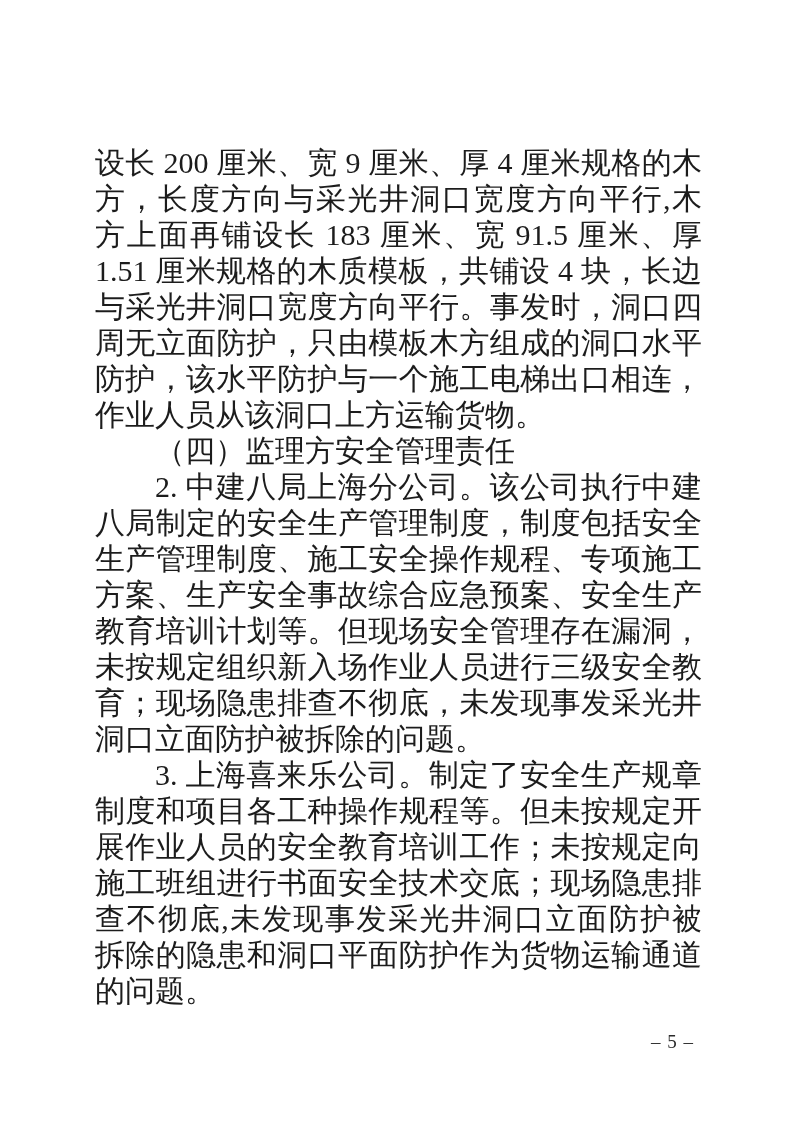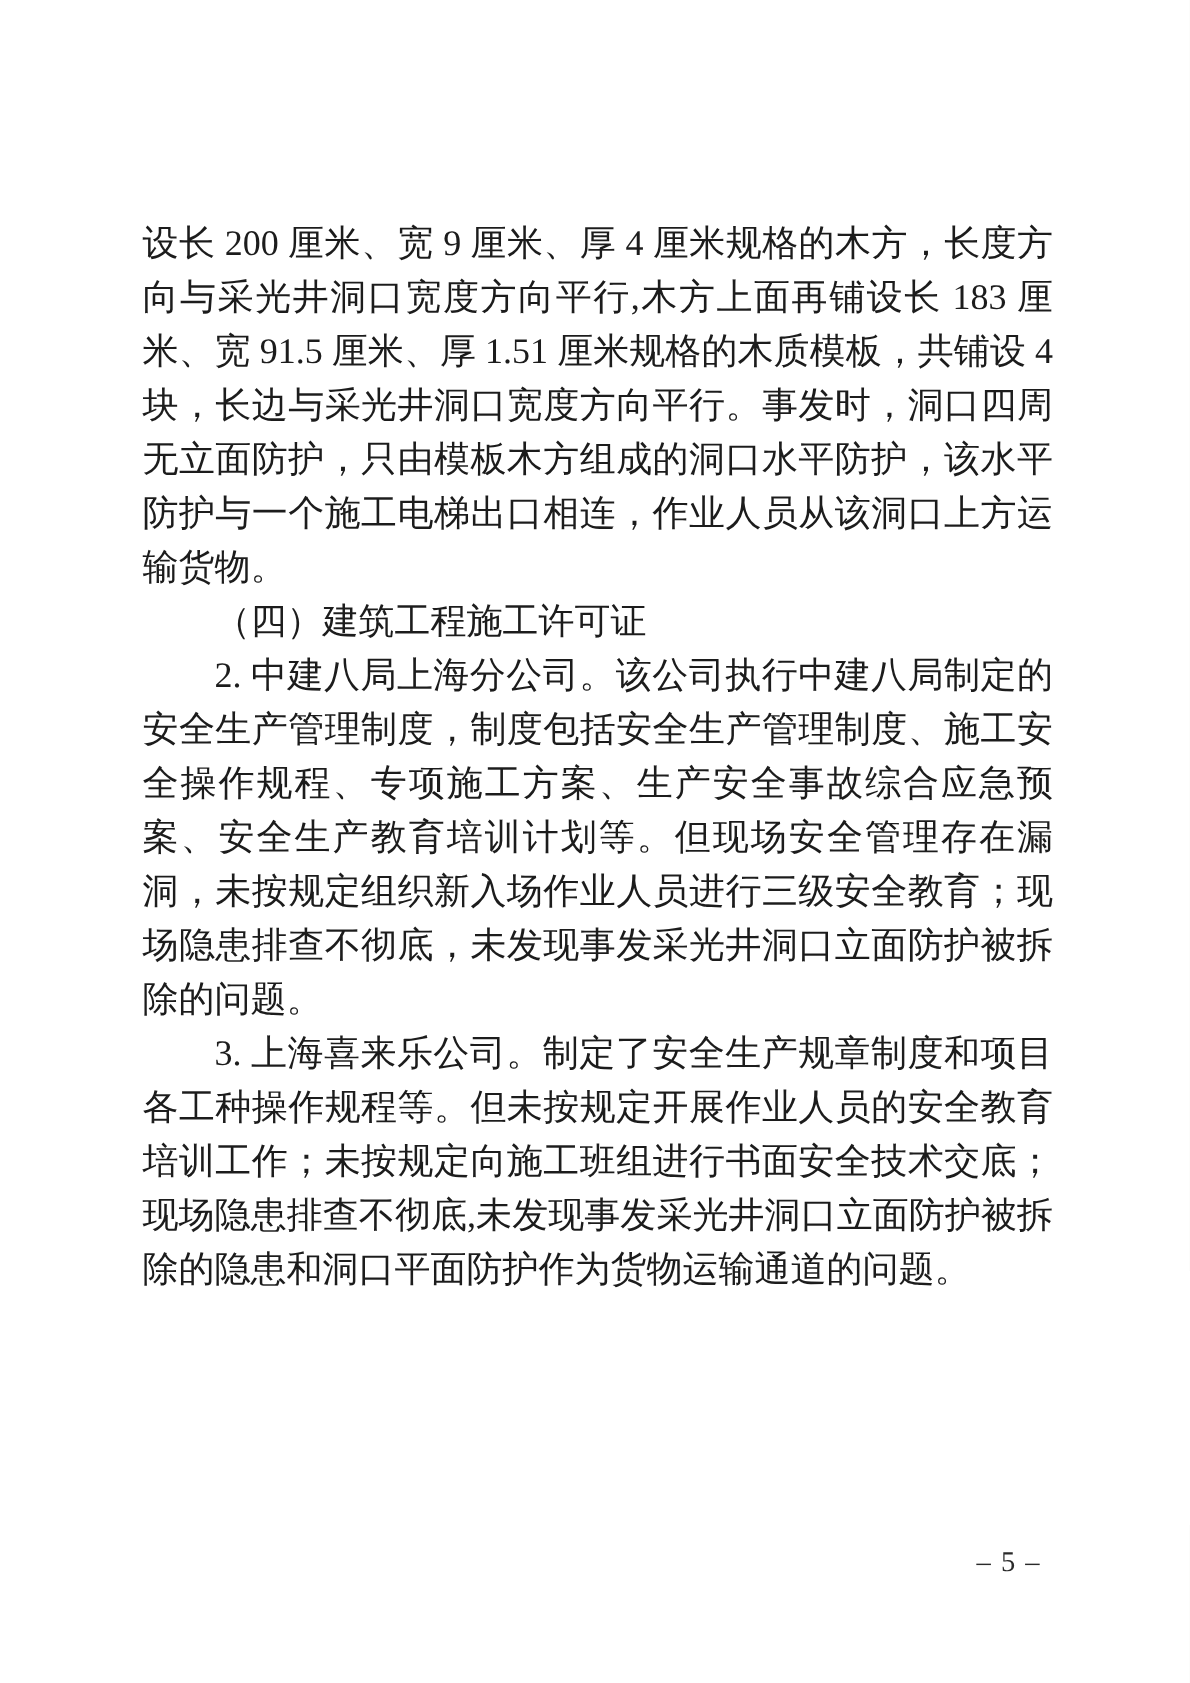--- a/index.html
+++ b/index.html
@@ -18,21 +18,21 @@
     height: 1122px;
     background: #ffffff;
     overflow: hidden;
   }
   .content {
     position: absolute;
     left: 95px;
     top: 145px;
     width: 607px;
     color: #1c1c1c;
-    font-size: 24px;
+    font-size: 30px;
     line-height: 36px;
     text-align: justify;
     text-justify: inter-ideograph;
   }
   .para {
     margin: 0;
     text-indent: 2em;
   }
   .para.continuation {
     text-indent: 0;
@@ -49,18 +49,18 @@
     color: #2a2a2a;
     letter-spacing: 1px;
   }
 </style>
 </head>
 <body>
 
 <div class="page">
   <div class="content">
     <p class="para continuation">设长 200 厘米、宽 9 厘米、厚 4 厘米规格的木方，长度方向与采光井洞口宽度方向平行,木方上面再铺设长 183 厘米、宽 91.5 厘米、厚 1.51 厘米规格的木质模板，共铺设 4 块，长边与采光井洞口宽度方向平行。事发时，洞口四周无立面防护，只由模板木方组成的洞口水平防护，该水平防护与一个施工电梯出口相连，作业人员从该洞口上方运输货物。</p>
-    <p class="para heading">（四）建筑工程施工许可证</p>
+    <p class="para heading">（四）监理方安全管理责任</p>
     <p class="para">2. 中建八局上海分公司。该公司执行中建八局制定的安全生产管理制度，制度包括安全生产管理制度、施工安全操作规程、专项施工方案、生产安全事故综合应急预案、安全生产教育培训计划等。但现场安全管理存在漏洞，未按规定组织新入场作业人员进行三级安全教育；现场隐患排查不彻底，未发现事发采光井洞口立面防护被拆除的问题。</p>
     <p class="para">3. 上海喜来乐公司。制定了安全生产规章制度和项目各工种操作规程等。但未按规定开展作业人员的安全教育培训工作；未按规定向施工班组进行书面安全技术交底；现场隐患排查不彻底,未发现事发采光井洞口立面防护被拆除的隐患和洞口平面防护作为货物运输通道的问题。</p>
   </div>
   <div class="page-number">– 5 –</div>
 </div>
 
 </body></html>

